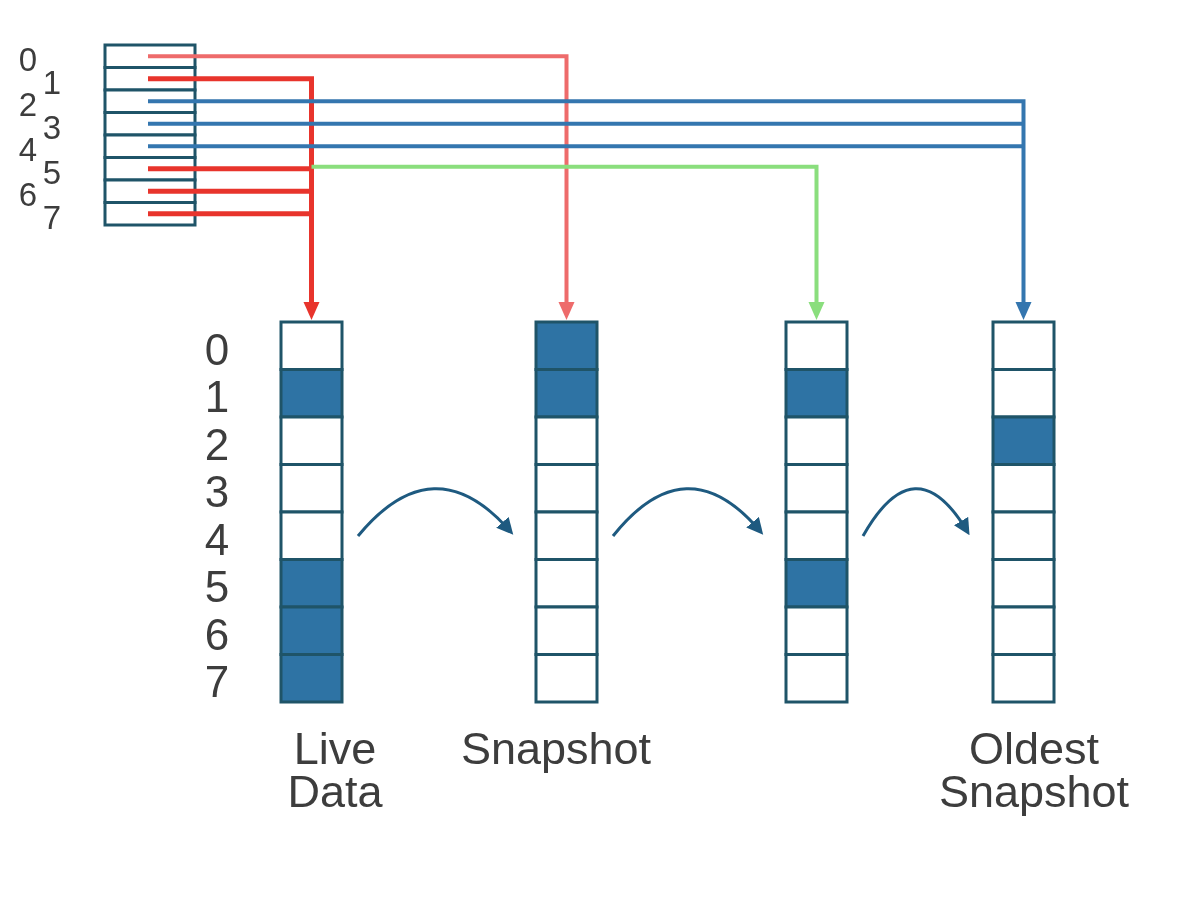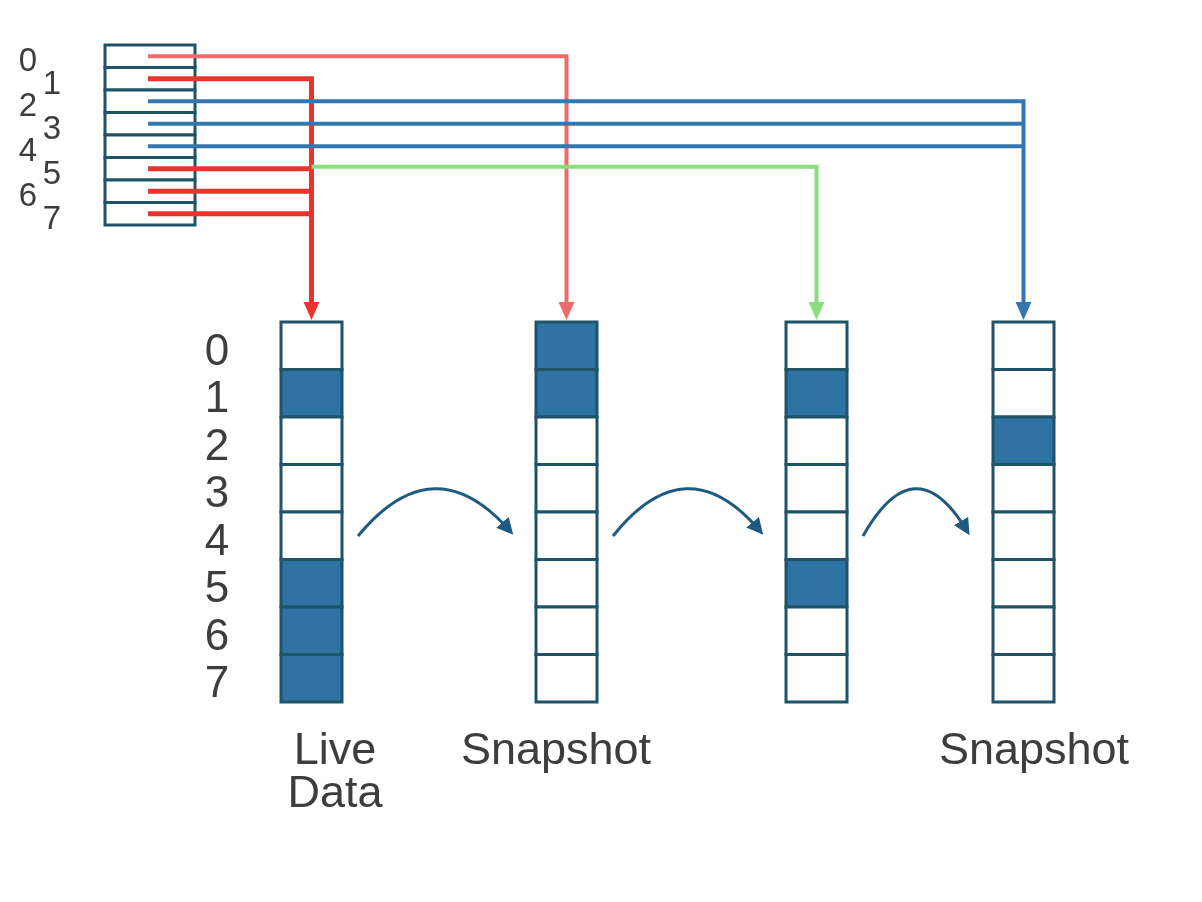--- a/index.html
+++ b/index.html
@@ -117,16 +117,17 @@
       <div class="lbl rowlbl" style="left: 217px; top: 634.75px;">6</div>
       <div class="lbl rowlbl" style="left: 217px; top: 682.25px;">7</div>
       <div class="caption" style="left: 311px; top: 727px; margin-left: 24px;">
         <div class="caption-line">Live</div>
         <div class="caption-line">Data</div>
       </div>
       <div class="caption" style="left: 556px; top: 727px;">
         <div class="caption-line">Snapshot</div>
       </div>
       <div class="caption" style="left: 1034px; top: 727px;">
+        <div class="caption-line">Oldest</div>
         <div class="caption-line">Snapshot</div>
       </div>
     </div>
 </div>
 
 </body></html>

